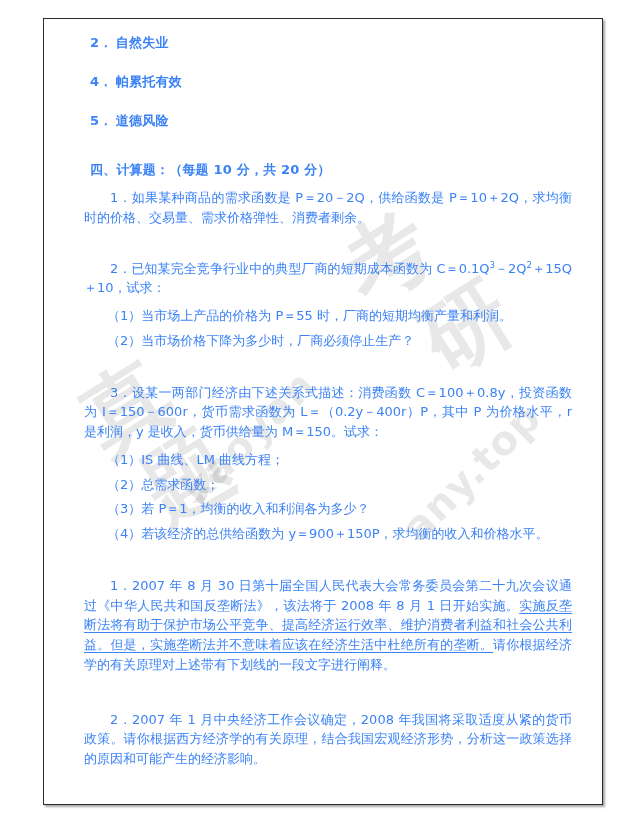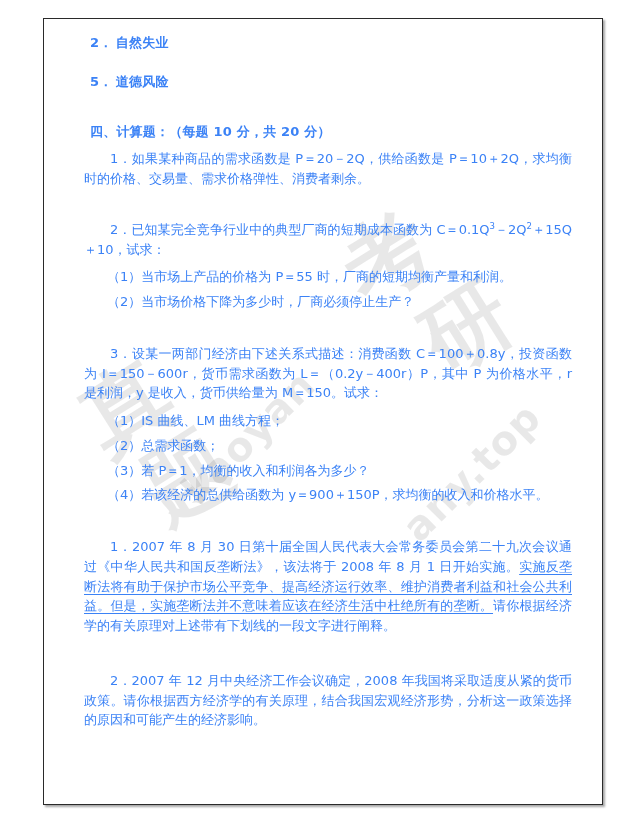--- a/index.html
+++ b/index.html
@@ -127,20 +127,23 @@
     <div class="wm wm-lat-1">any.top</div>
     <div class="wm wm-lat-2">kaoyan</div>
   </div>
 
   <div id="doc-body">
 
     <div class="term-item">
       <span class="num">2．</span><span>自然失业</span>
     </div>
     <div class="term-item">
+      <span class="num">4．</span><span>帕累托有效</span>
+    </div>
+    <div class="term-item">
       <span class="num">5．</span><span>道德风险</span>
     </div>
 
     <div class="gap-sm"></div>
 
     <div class="sec-head">四、计算题：（每题 10 分，共 20 分）</div>
 
     <p class="para">1．如果某种商品的需求函数是 P＝20－2Q，供给函数是 P＝10＋2Q，求均衡时的价格、交易量、需求价格弹性、消费者剩余。</p>
 
     <div class="gap-md"></div>
@@ -159,16 +162,16 @@
     <p class="sub">（3）若 P＝1，均衡的收入和利润各为多少？</p>
     <p class="sub">（4）若该经济的总供给函数为 y＝900＋150P，求均衡的收入和价格水平。</p>
 
     <div class="gap-lg"></div>
 
 
     <p class="para"><span>1．2007 年 8 月 30 日第十届全国人民代表大会常务委员会第二十九次会议通过《中华人民共和国反垄断法》，该法将于 2008 年 8 月 1 日开始实施。</span><span class="underlined">实施反垄断法将有助于保护市场公平竞争、提高经济运行效率、维护消费者利益和社会公共利益。但是，实施垄断法并不意味着应该在经济生活中杜绝所有的垄断。</span><span>请你根据经济学的有关原理对上述带有下划线的一段文字进行阐释。</span></p>
 
     <div class="gap-lg"></div>
 
-    <p class="para">2．2007 年 12 月中央经济工作会议确定，2008 年我国将采取适度从紧的货币政策。请你根据西方经济学的有关原理，结合我国宏观经济形势，分析这一政策选择的原因和可能产生的经济影响。</p>
+    <p class="para">2．2007 年 1 月中央经济工作会议确定，2008 年我国将采取适度从紧的货币政策。请你根据西方经济学的有关原理，结合我国宏观经济形势，分析这一政策选择的原因和可能产生的经济影响。</p>
 
   </div>
 </div>
 
 </body></html>

